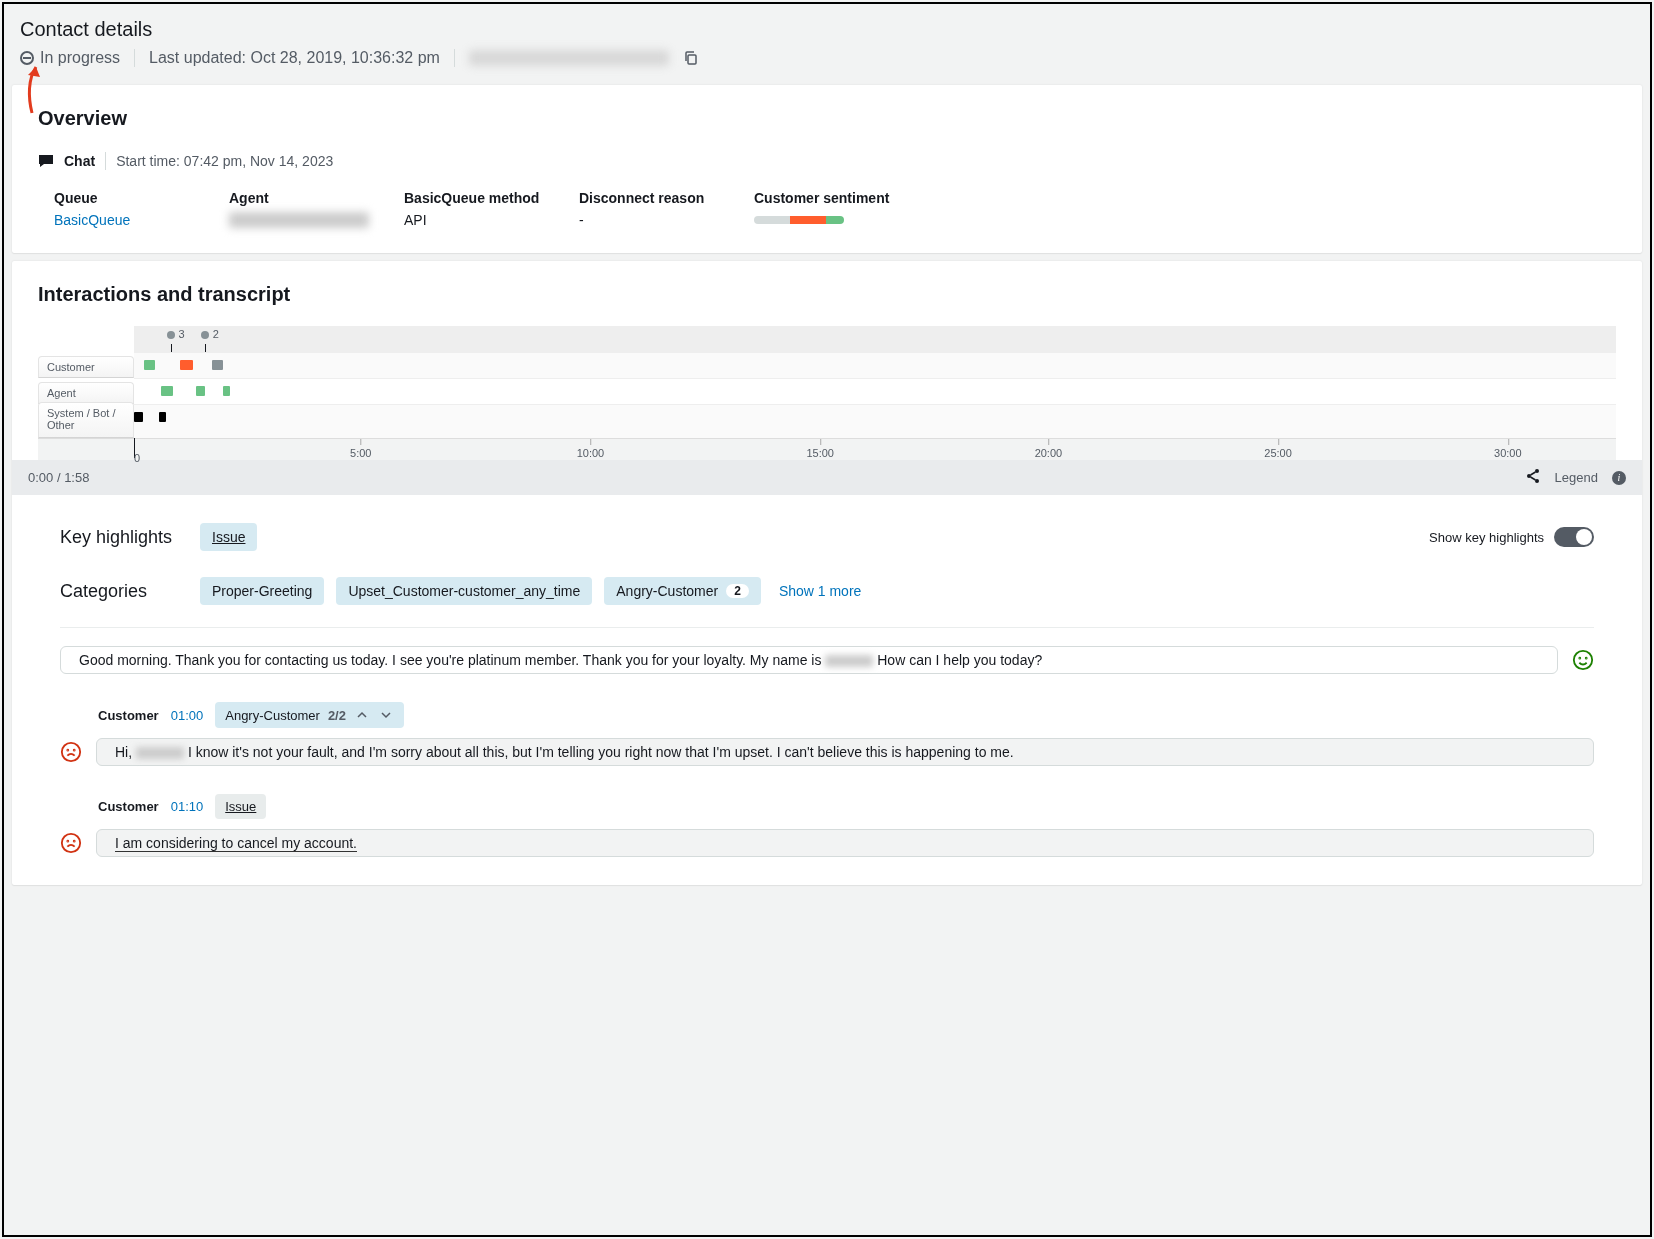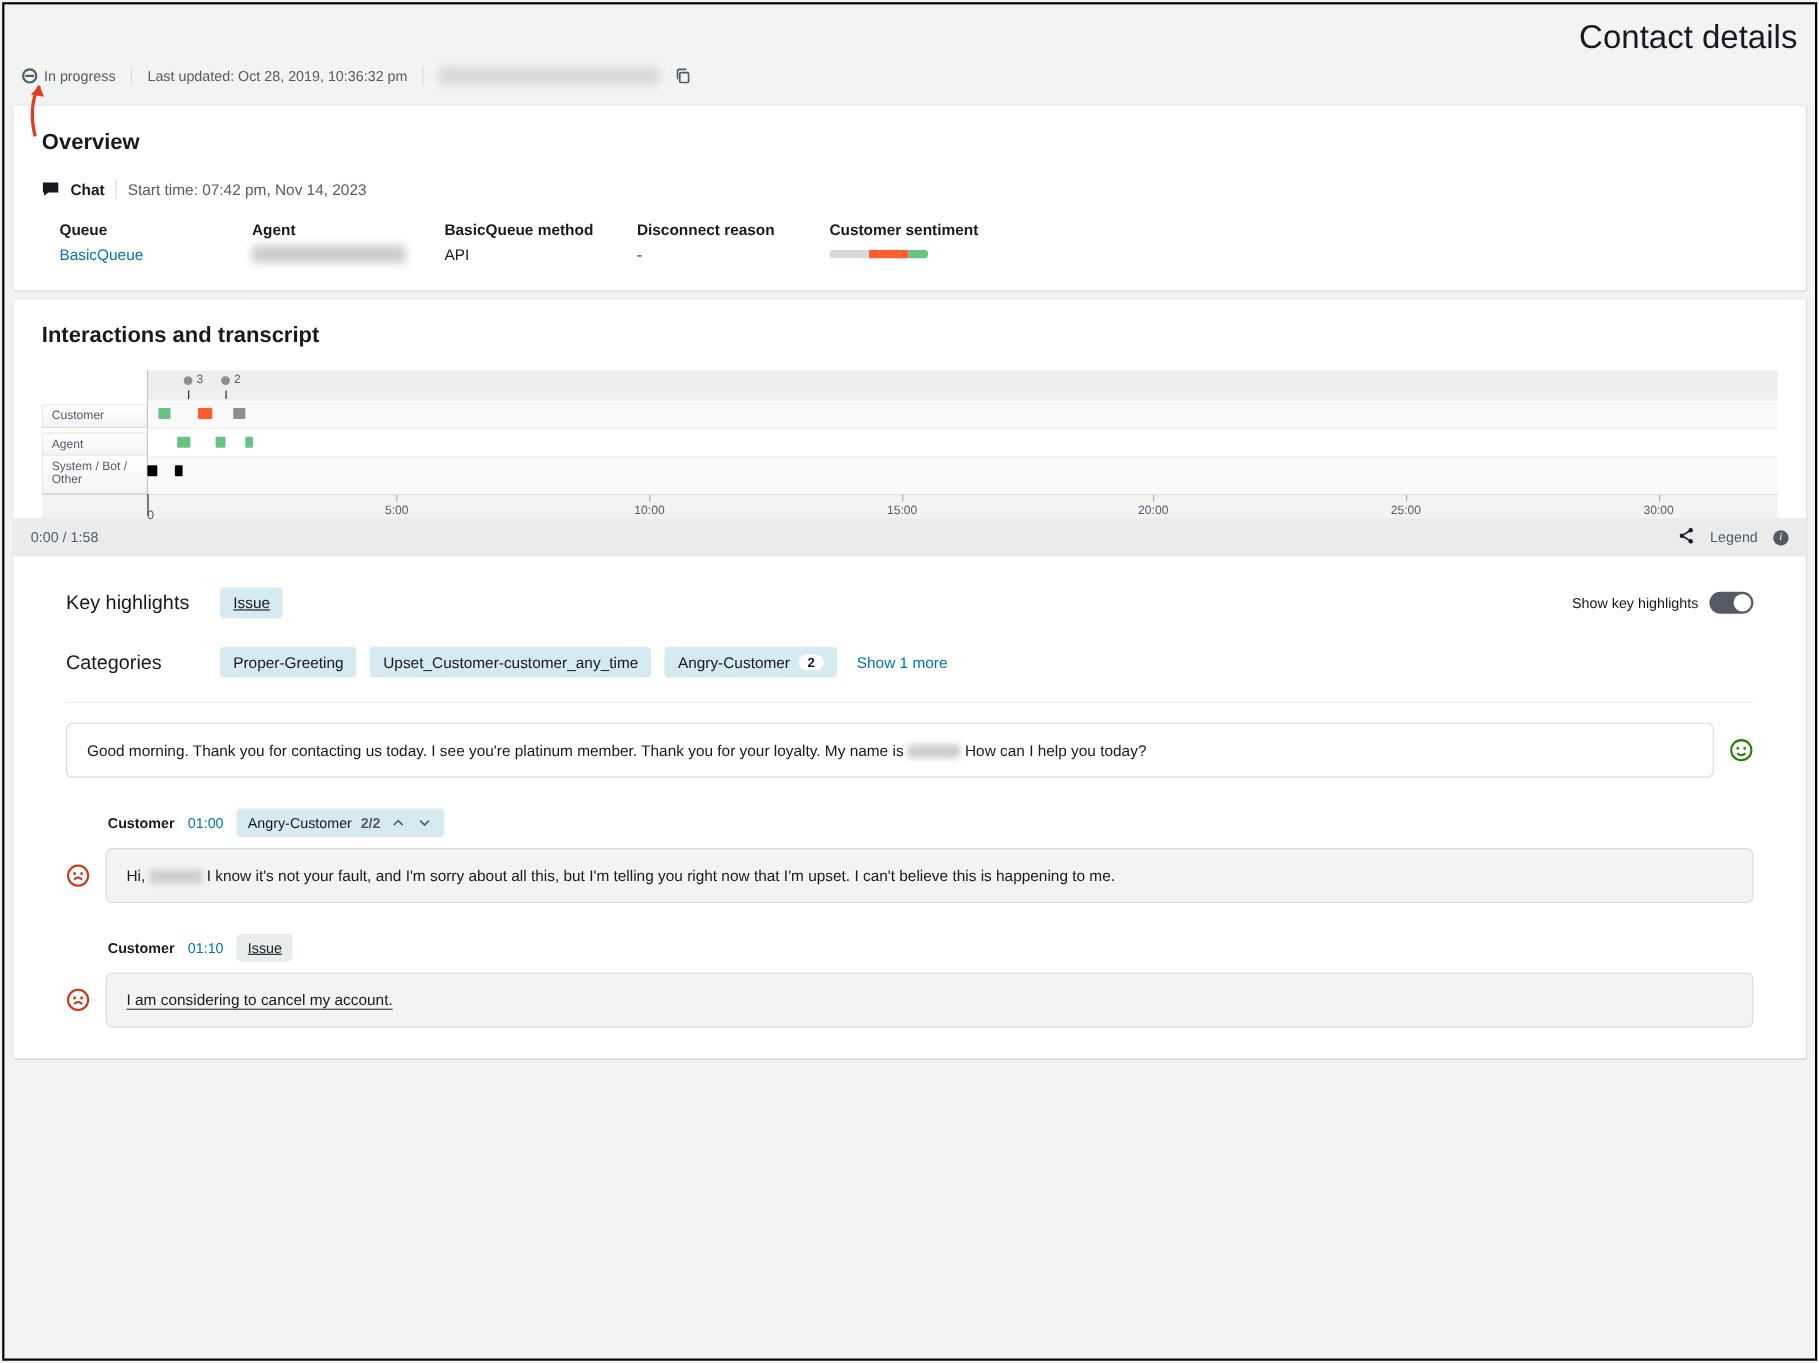--- a/index.html
+++ b/index.html
@@ -15,29 +15,28 @@
     margin: 2px;
     background: #f2f3f3;
     min-height: 1235px;
   }
   .header {
     padding: 14px 16px 10px 16px;
   }
   h1 {
     margin: 0 0 8px 0;
     font-weight: 400;
-    font-size: 30px;
+    font-size: 20px;
     color: #16191f;
-    text-align: right;
   }
   .header-meta {
     display: flex;
     align-items: center;
     gap: 14px;
-    font-size: 13px;
+    font-size: 16px;
     color: #545b64;
     position: relative;
   }
   .header-meta .sep {
     width: 1px;
     height: 18px;
     background: #d5dbdb;
   }
   .status {
     display: flex;
@@ -333,21 +332,21 @@
   .msg-outer {
     display: flex;
     align-items: center;
     gap: 14px;
     margin-top: 18px;
   }
   .msg-bubble {
     flex: 1;
     border: 1px solid #d5dbdb;
     border-radius: 6px;
-    padding: 16px 18px;
+    padding: 5px 18px;
     font-size: 14px;
     color: #16191f;
   }
   .msg-bubble.muted {
     background: #f2f3f3;
   }
   .face {
     width: 22px; height: 22px;
     flex: 0 0 22px;
   }

